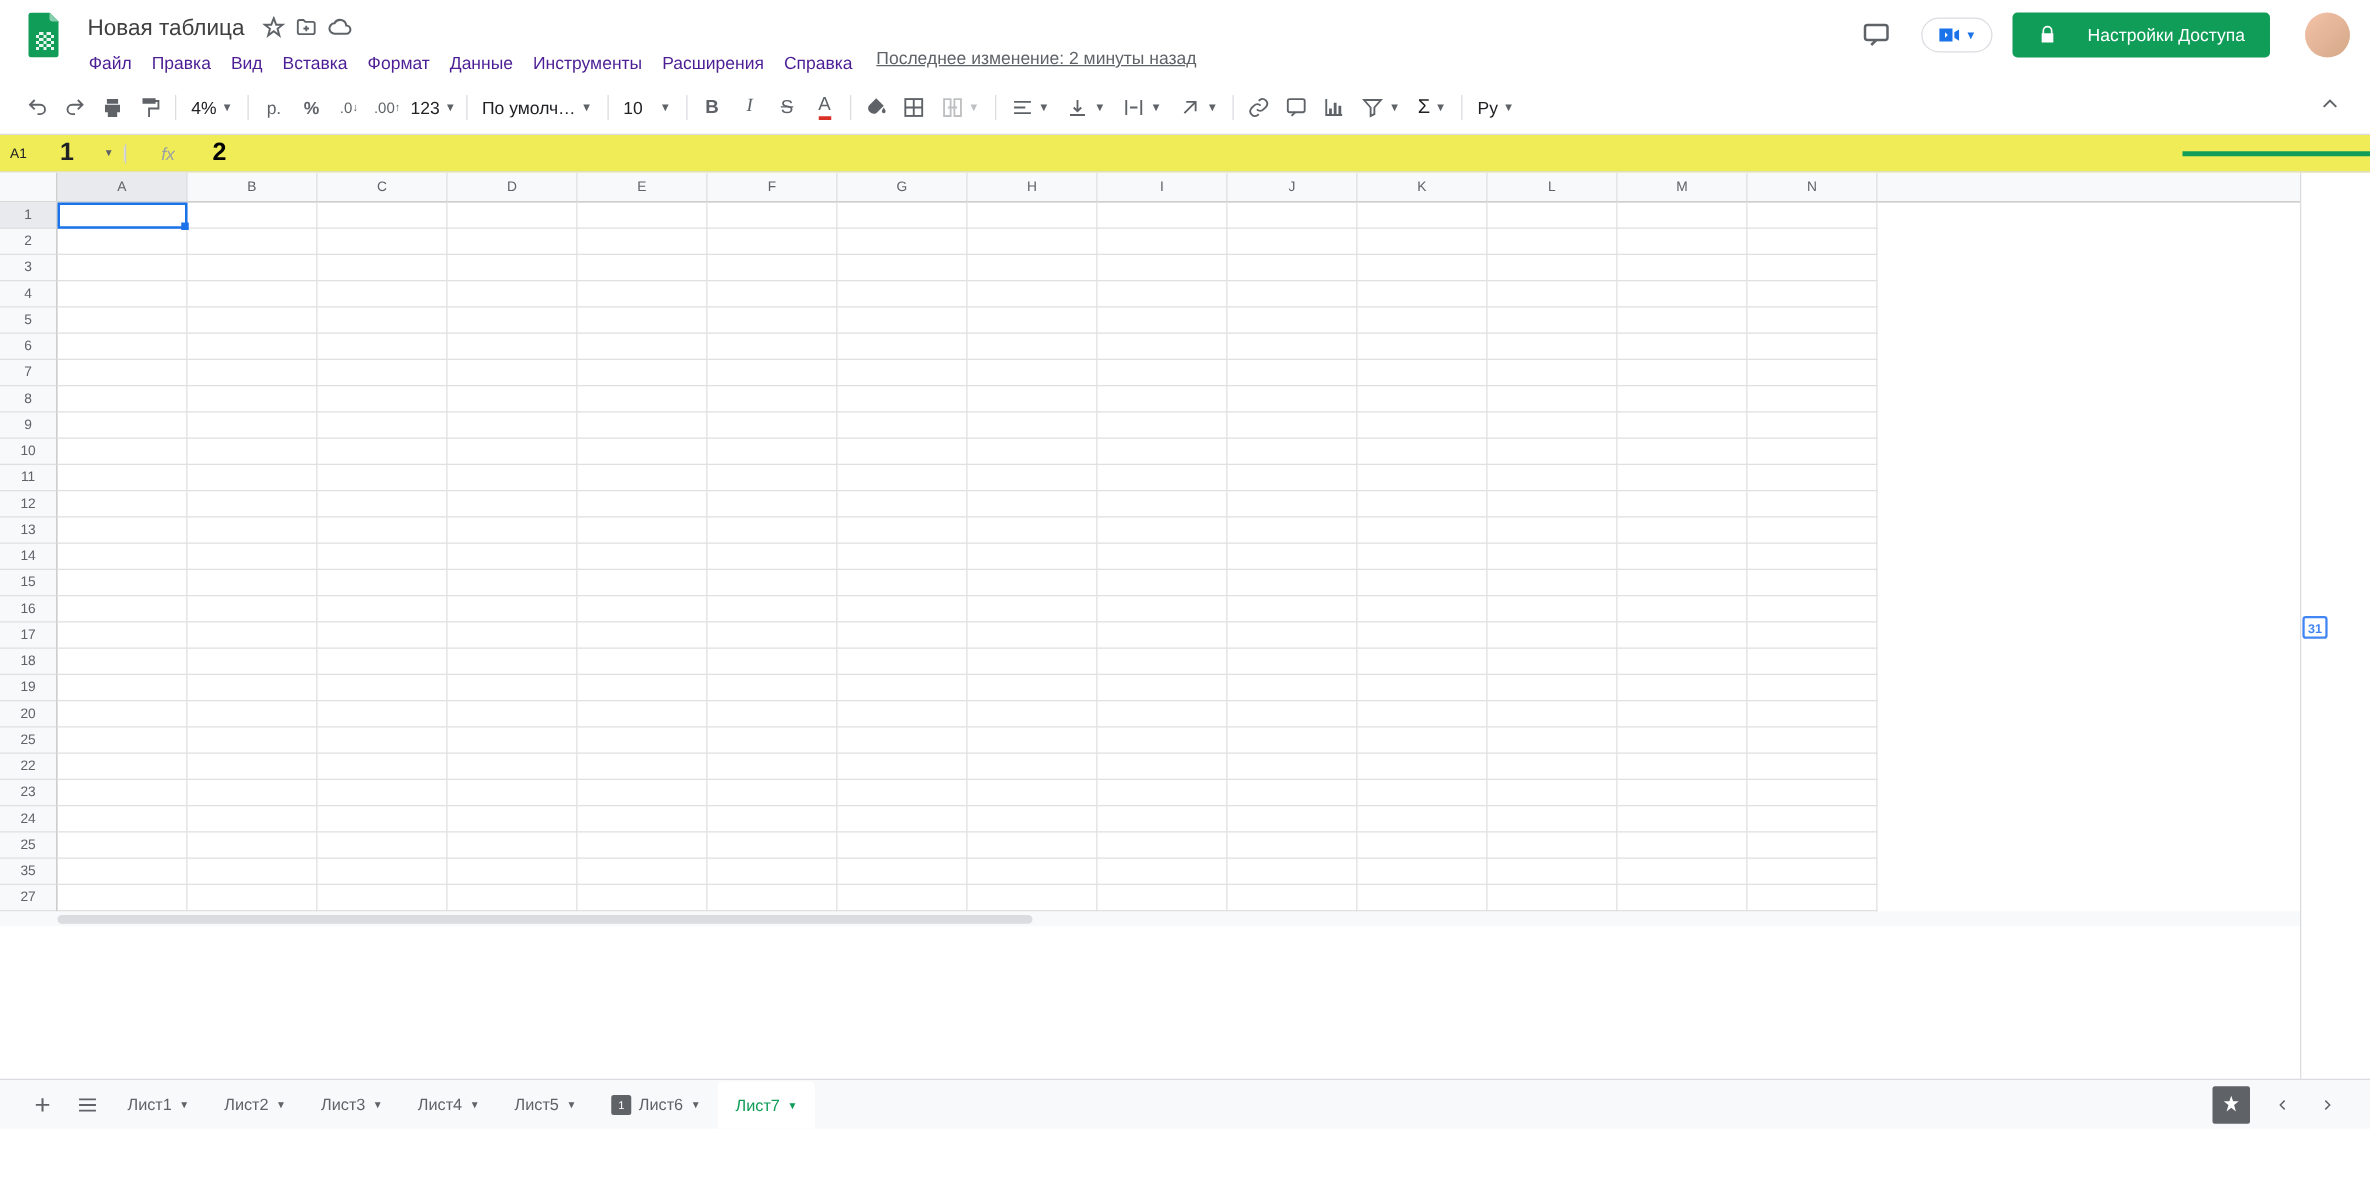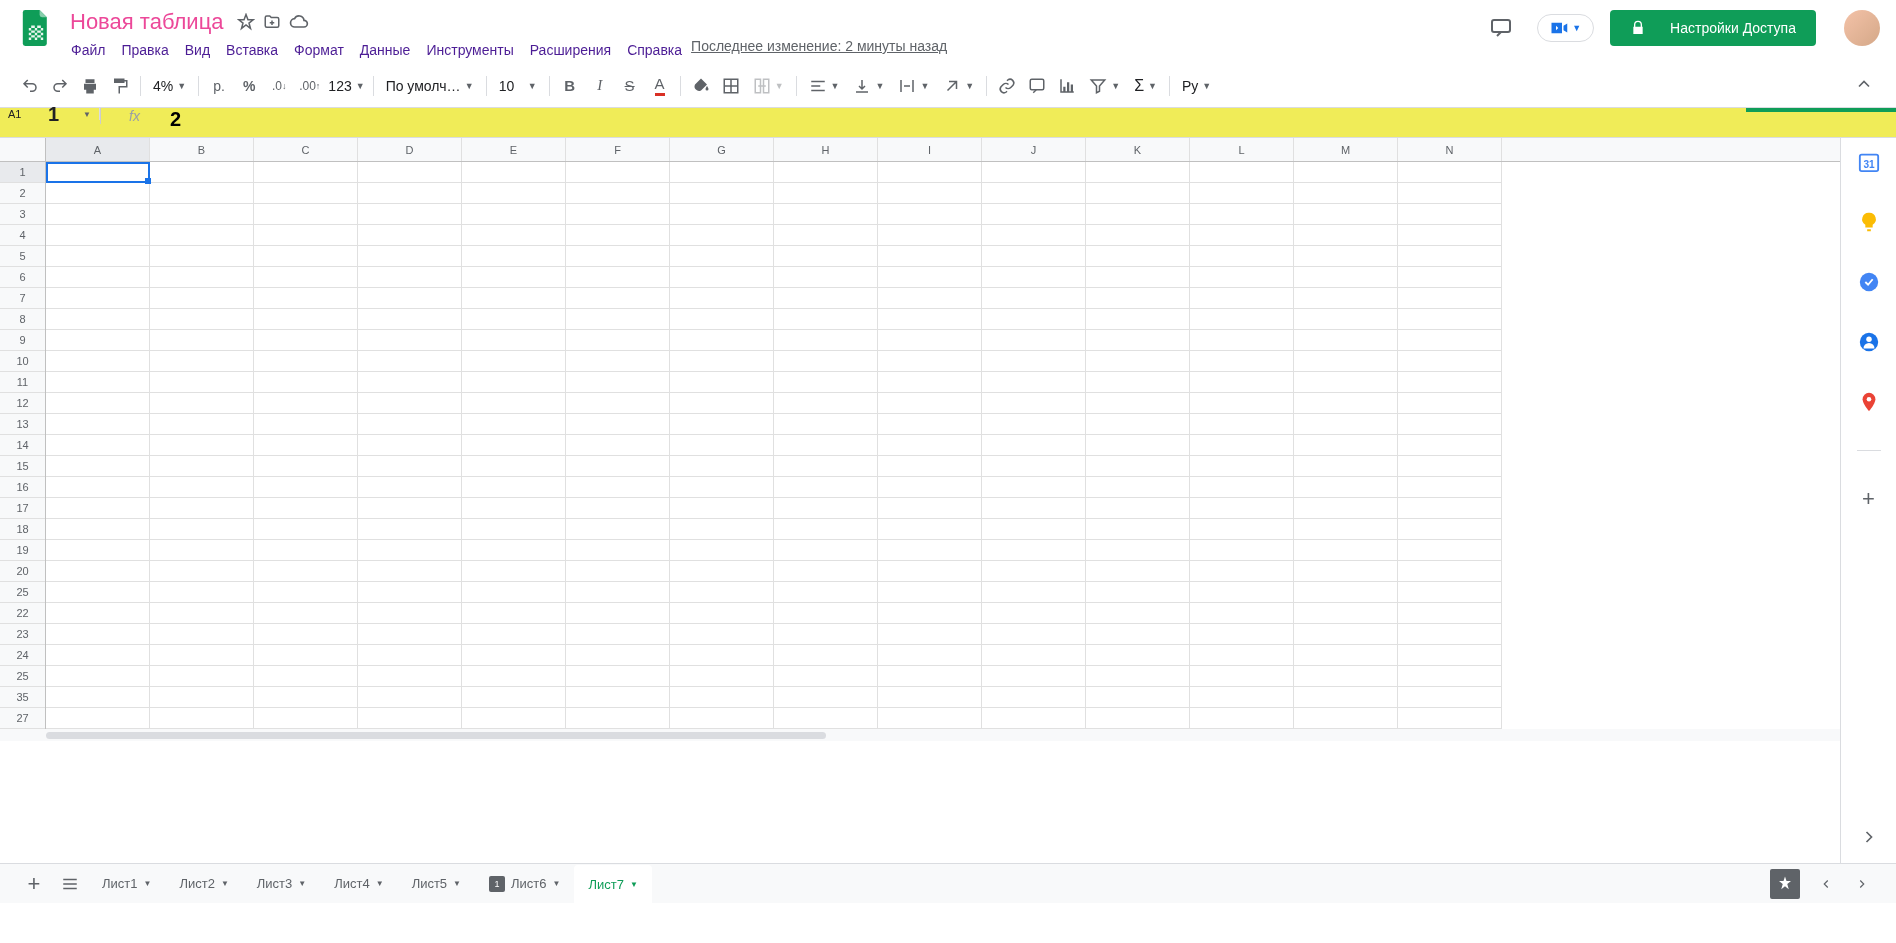--- a/index.html
+++ b/index.html
@@ -4,42 +4,42 @@
 <style>
 * { margin: 0; padding: 0; box-sizing: border-box; font-family: Arial, sans-serif; }
 body { width: 1896px; height: 943px; background: #fff; overflow: hidden; position: relative; }
 
 
 .header { display: flex; align-items: flex-start; padding: 8px 16px 0 16px; height: 64px; }
 .logo { width: 40px; height: 40px; display: flex; align-items: center; justify-content: center; margin-right: 8px; }
 .logo svg { width: 30px; height: 36px; }
 .title-area { flex: 1; }
 .title-row { display: flex; align-items: center; gap: 8px; height: 28px; }
-.doc-title { font-size: 22px; color: #ec4899; padding: 2px 6px; }
+.doc-title { font-size: 18px; color: #404040; padding: 2px 6px; }
 .title-icon { color: #5f6368; cursor: pointer; display: flex; align-items: center; }
 .menu-row { display: flex; gap: 2px; margin-top: 2px; }
 .menu-item { font-size: 14px; color: #4c1d95; padding: 4px 7px; cursor: pointer; border-radius: 4px; }
-.last-edit { font-size: 14px; color: #5f6368; text-decoration: underline; cursor: pointer; }
+.last-edit { font-size: 14px; color: #5f6368; text-decoration: underline; margin-left: 10px; cursor: pointer; }
 .header-right { display: flex; align-items: center; gap: 16px; }
 .comments-btn { width: 40px; height: 40px; display: flex; align-items: center; justify-content: center; cursor: pointer; border-radius: 50%; color: #5f6368; }
 .meet-btn { border: 1px solid #dadce0; border-radius: 20px; padding: 6px 12px; display: flex; align-items: center; gap: 4px; cursor: pointer; color: #1a73e8; }
 .share-btn { background: #0f9d58; color: #fff; border: none; border-radius: 4px; padding: 10px 20px; font-size: 14px; font-weight: 500; display: flex; align-items: center; gap: 24px; cursor: pointer; }
 .avatar { width: 36px; height: 36px; border-radius: 50%; background: linear-gradient(135deg, #f4c2a8, #d4a888); margin-left: 12px; cursor: pointer; }
 
 
 .toolbar { display: flex; align-items: center; padding: 4px 16px; border-bottom: 1px solid #dadce0; height: 44px; gap: 2px; }
 .tb-btn { min-width: 28px; height: 30px; display: flex; align-items: center; justify-content: center; cursor: pointer; border-radius: 2px; color: #5f6368; padding: 0 4px; }
 .tb-sep { width: 1px; height: 20px; background: #dadce0; margin: 0 4px; }
 .tb-dropdown { display: flex; align-items: center; gap: 4px; padding: 0 6px; cursor: pointer; font-size: 14px; color: #202124; height: 30px; }
 .tb-caret { font-size: 9px; color: #5f6368; }
 .chevron-up { margin-left: auto; cursor: pointer; color: #5f6368; padding: 6px; }
 .text-color-btn { border-bottom: 3px solid #d93025; padding-bottom: 1px; }
 
 
-.formula-bar { display: flex; align-items: flex-start; height: 30px; border-bottom: 1px solid #dadce0; background: #f0ec58; }
+.formula-bar { display: flex; align-items: center; height: 30px; border-bottom: 1px solid #dadce0; background: #f0ec58; }
 .cell-ref { width: 100px; padding: 0 8px; border-right: 1px solid #dadce0; font-size: 14px; color: #202124; display: flex; align-items: center; gap: 4px; position: relative; background: #f0ec58; }
 .cell-ref-letter { font-size: 11px; }
 .cell-ref-num { font-weight: bold; font-size: 20px; margin-left: 8px; }
 .fx-label { width: 40px; padding-left: 28px; color: #9aa0a6; font-style: italic; font-size: 14px; border-left: 1px solid #ccc; }
 .formula-input { flex: 1; border: none; background: transparent; font-size: 20px; font-weight: bold; padding-left: 8px; }
 .formula-accent { width: 150px; height: 4px; background: #0f9d58; margin-left: auto; }
 .cell-caret { font-size: 8px; color: #5f6368; margin-left: auto; }
 
 
 .grid-container { display: flex; height: 725px; }
@@ -54,21 +54,21 @@
 .row-h.sel { background: #e8eaed; }
 .cells { position: relative; flex: 1; }
 .cell-row { display: flex; height: 21px; }
 .cell { width: 104px; border-right: 1px solid #e0e0e0; border-bottom: 1px solid #e0e0e0; }
 .active-cell { position: absolute; top: 0; left: 0; width: 104px; height: 21px; border: 2px solid #1a73e8; pointer-events: none; }
 .active-handle { position: absolute; right: -3px; bottom: -3px; width: 6px; height: 6px; background: #1a73e8; }
 .hscroll { height: 12px; background: #f8f9fa; display: flex; align-items: center; padding-left: 46px; }
 .hscroll-thumb { width: 780px; height: 7px; background: #dadce0; border-radius: 4px; }
 
 
-.side-panel { width: 56px; border-left: 1px solid #dadce0; display: flex; flex-direction: column; align-items: center; padding-top: 12px; gap: 36px; }
+.side-panel { width: 56px; border-left: 1px solid #dadce0; display: flex; flex-direction: row; align-items: center; gap: 36px; }
 .sp-icon { width: 24px; height: 24px; cursor: pointer; display: flex; align-items: center; justify-content: center; }
 .sp-sep { width: 24px; height: 1px; background: #dadce0; }
 .sp-expand { margin-top: auto; margin-bottom: 12px; color: #5f6368; cursor: pointer; }
 
 
 .sheet-bar { display: flex; align-items: center; height: 40px; border-top: 1px solid #dadce0; padding: 0 16px; background: #f8f9fa; }
 .sheet-btn { width: 36px; height: 36px; display: flex; align-items: center; justify-content: center; cursor: pointer; color: #5f6368; border-radius: 4px; }
 .sheet-tab { display: flex; align-items: center; gap: 6px; padding: 0 14px; height: 38px; font-size: 13px; color: #5f6368; cursor: pointer; border-radius: 4px 4px 0 0; }
 .sheet-tab.active { background: #fff; color: #0f9d58; font-weight: 500; border-top: 2px solid transparent; }
 .sheet-tab-caret { font-size: 8px; }

